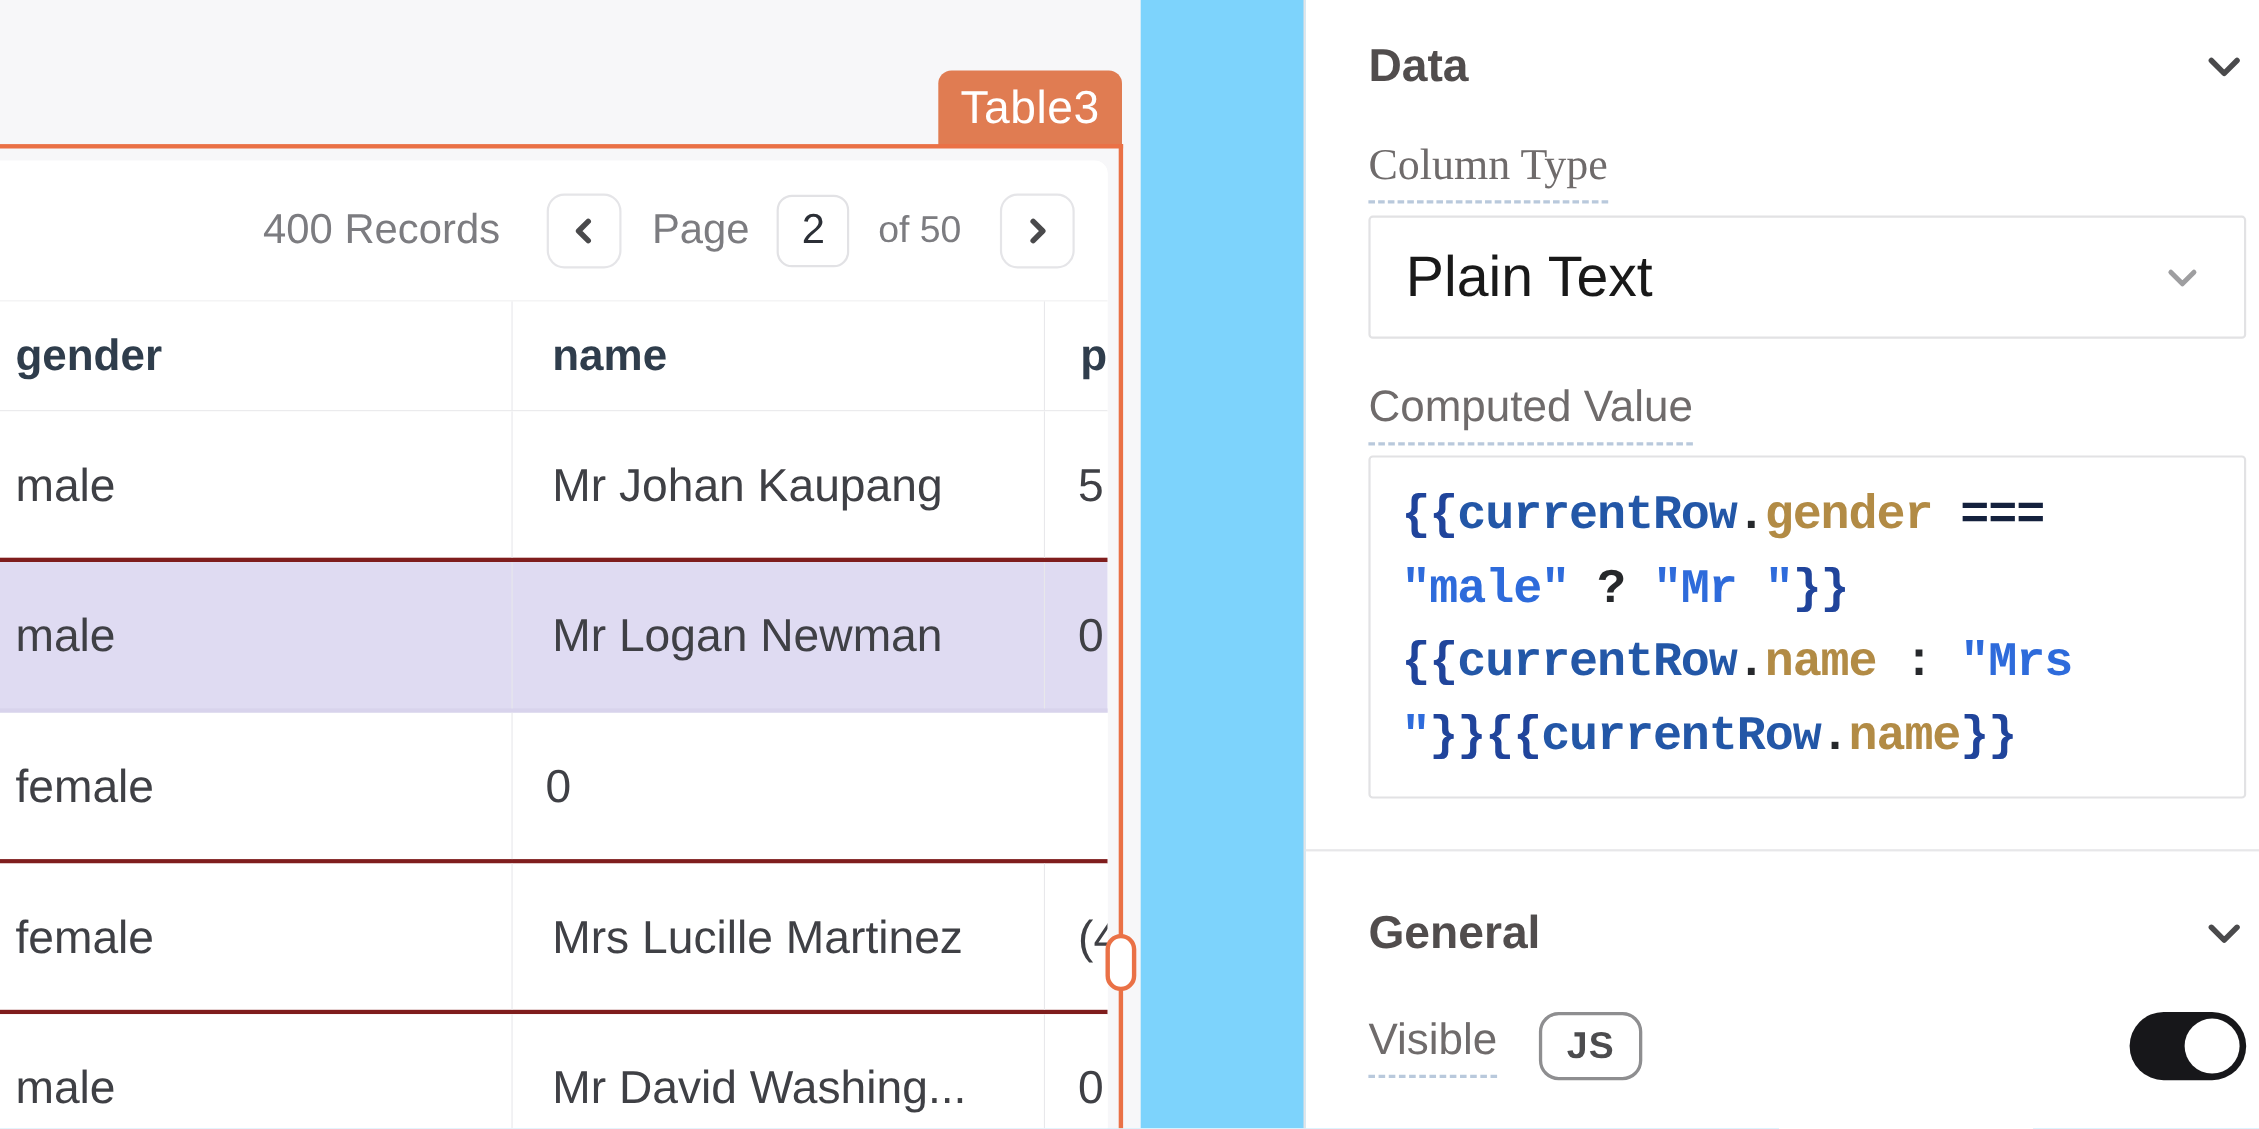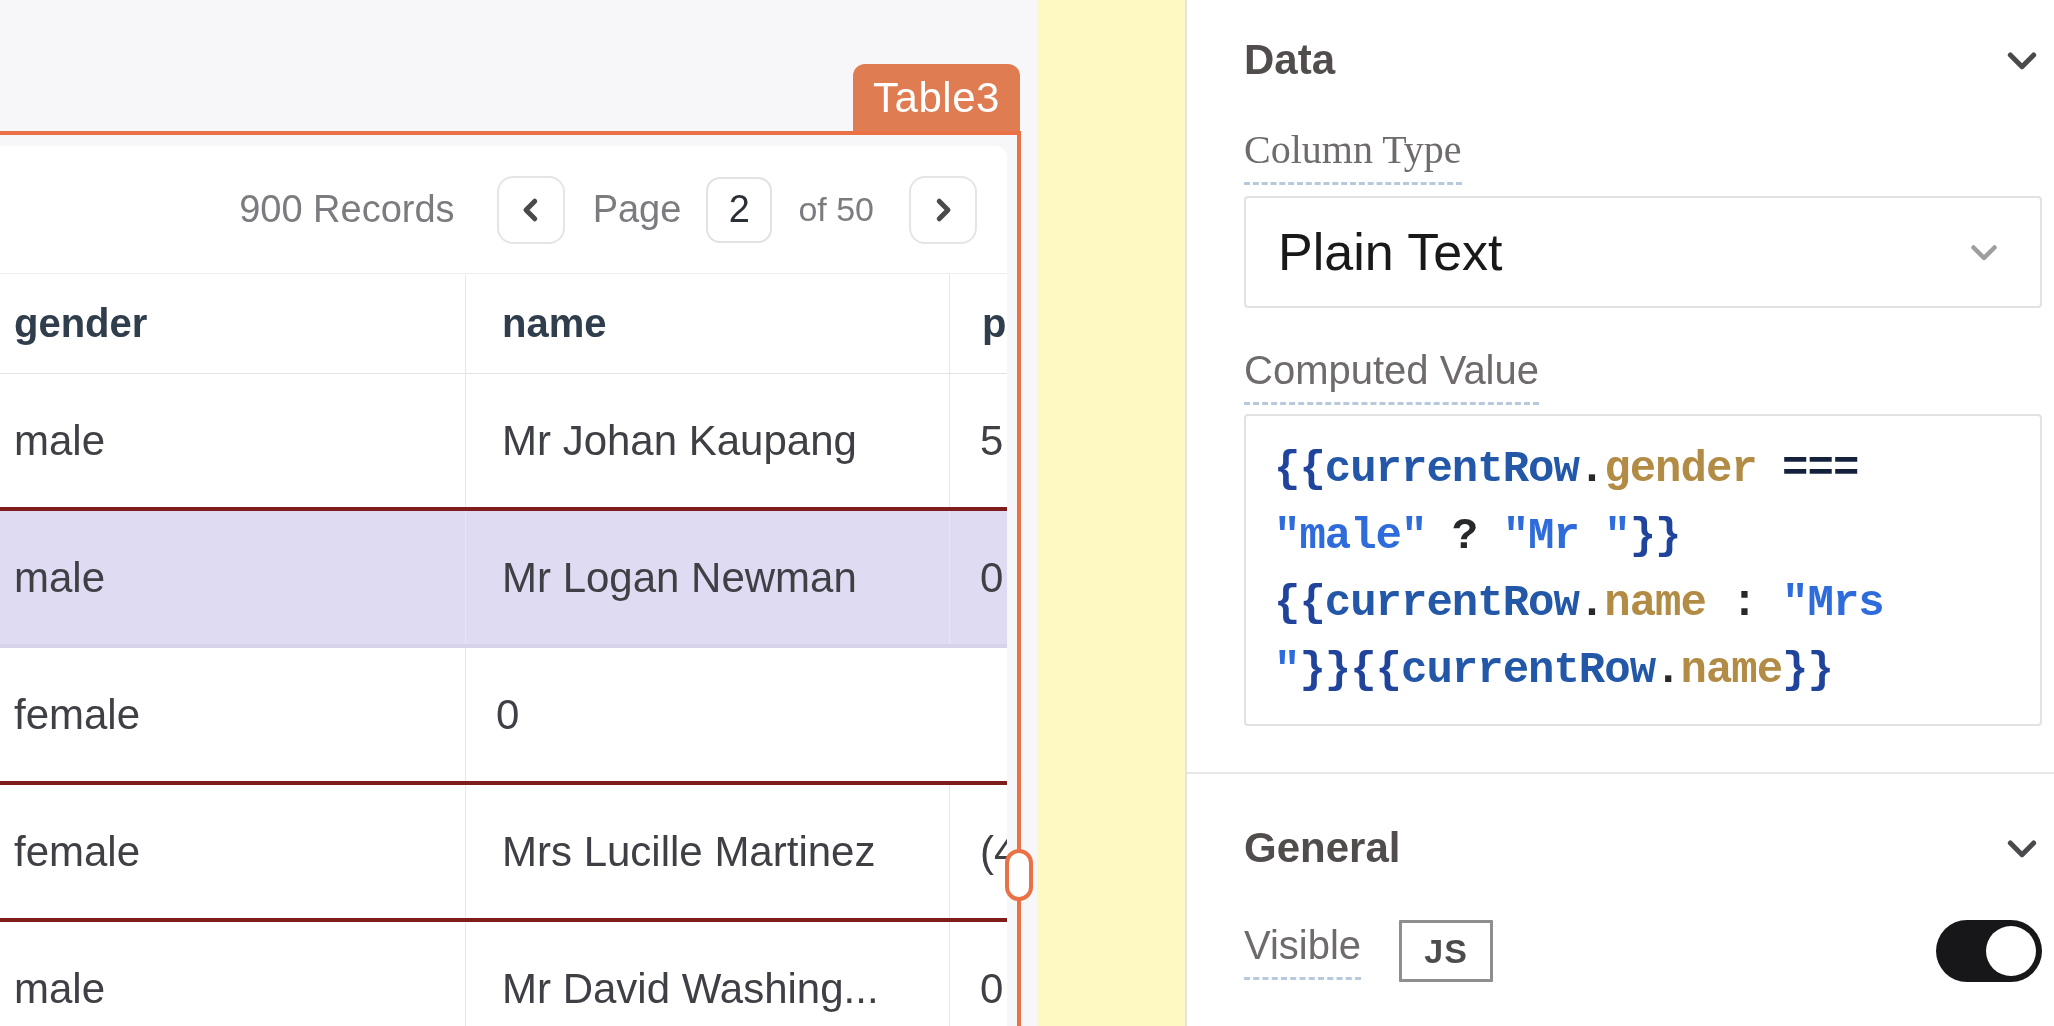--- a/index.html
+++ b/index.html
@@ -1,18 +1,18 @@
 <!DOCTYPE html>
 <html style="--accent-orange: #E07C52; --selection-orange: #EA7146; --row-highlight: #DFDBF2; --toggle-on: #17171A; --code-brace: #20449B; --code-variable: #2357A7; --code-property: #B28B45; --code-string: #2E6BDB; --code-operator: #14213D;"><head>
 <meta charset="utf-8">
 <style>
   * { margin:0; padding:0; box-sizing:border-box; }
   html,body { background:#ffffff; }
   body { font-family:"Liberation Sans", sans-serif; }
-  .screen { position:relative; width:2054px; height:1026px; overflow:hidden; background:#fef9c3; }
+  .screen { position:relative; width:2054px; height:1026px; overflow:hidden; background:#7dd3fc; }
 
   
   .canvas { position:absolute; left:0; top:0; width:1037px; height:1026px; background:#F7F7F9; }
 
   .widget-tab {
     position:absolute; left:853px; top:64px; width:167px; height:68px;
     background:var(--accent-orange); border-radius:12px 12px 0 0;
     display:flex; align-items:center; justify-content:center;
     color:#fff; font-size:42px; letter-spacing:.5px; cursor:pointer;
   }
@@ -97,21 +97,21 @@
   .tok-op    { color:var(--code-operator); }
   .tok-plain { color:#26282B; }
 
   .hsep { position:absolute; left:0; top:772px; width:867px; height:2px; background:#E7E7E9; }
 
   .visible-row { position:absolute; left:57px; top:916px; width:798px; height:70px; display:flex; align-items:center;justify-content:space-between; }
   .visible-label {
     font-size:40px; color:#6F6B6B; border-bottom:3px dashed #B9C9DC; padding-bottom:9px; margin-right:38px;
   }
   .js-badge {
-    width:94px; height:62px; border:3px solid #8E8E90; border-radius:1px; background:#fff;
+    width:94px; height:62px; border:3px solid #8E8E90; border-radius:18px; background:#fff;
     display:flex; align-items:center; justify-content:center;
     font-size:34px; font-weight:bold; color:#4C4C4E; letter-spacing:1px; cursor:pointer;
   }
   .toggle {
     margin-left:auto; width:106px; height:62px; border-radius:32px; background:#CFCFD2;
     position:relative; cursor:pointer;
   }
   .toggle.on { background:var(--toggle-on); }
   .toggle .knob {
     position:absolute; left:6px; top:6px; width:50px; height:50px; border-radius:50%; background:#fff;
@@ -129,21 +129,21 @@
     <div class="widget-tab">
       <span>Table3</span>
     </div>
     <div class="sel-top"></div>
     <div class="sel-right"></div>
     <div class="resize-handle"></div>
 
     <div class="table-card">
 
       <div class="pagination">
-        <span class="records">900 Records</span>
+        <span class="records">400 Records</span>
         <button class="pg-btn">
           <span class="chev">
             <svg width="30" height="30" viewBox="0 0 24 24">
                 <path d="M15 5 L8 12 L15 19" fill="none" stroke="currentColor" stroke-width="4" stroke-linecap="round" stroke-linejoin="round"></path>
               </svg>
           </span>
         </button>
         <span class="pg-label">Page</span>
         <input class="page-input" value="2" style="">
         <span class="pg-of">of 50</span>

